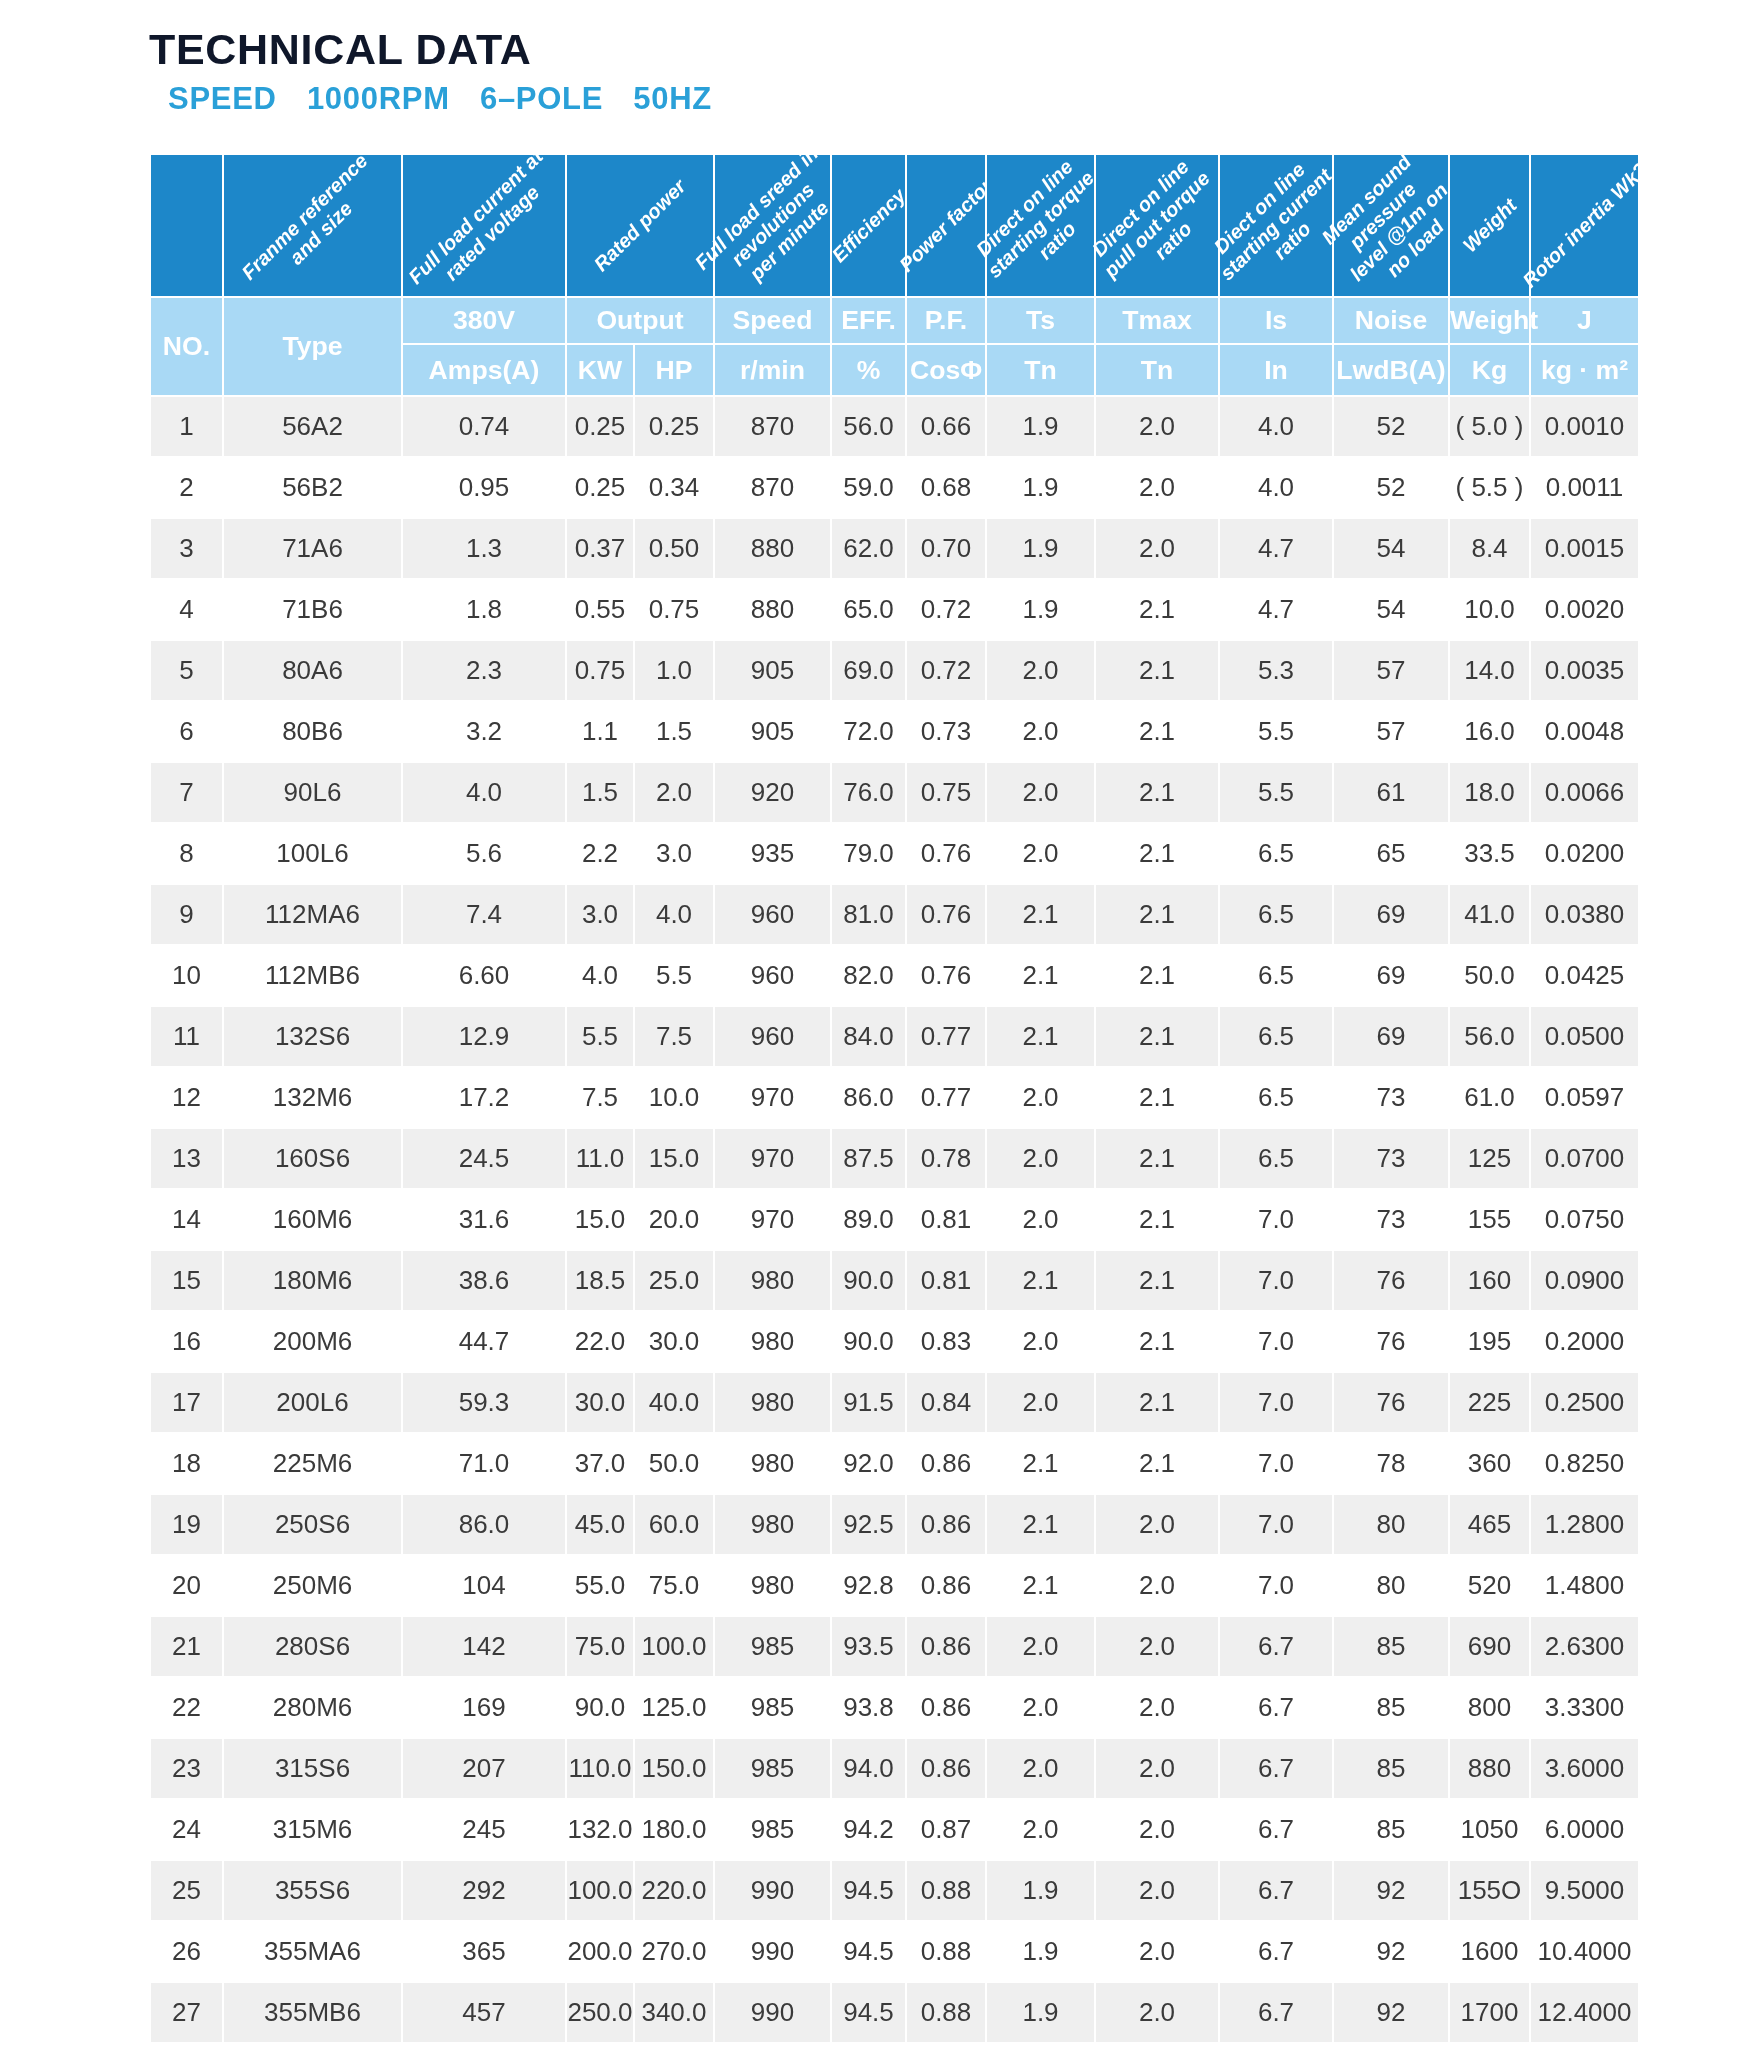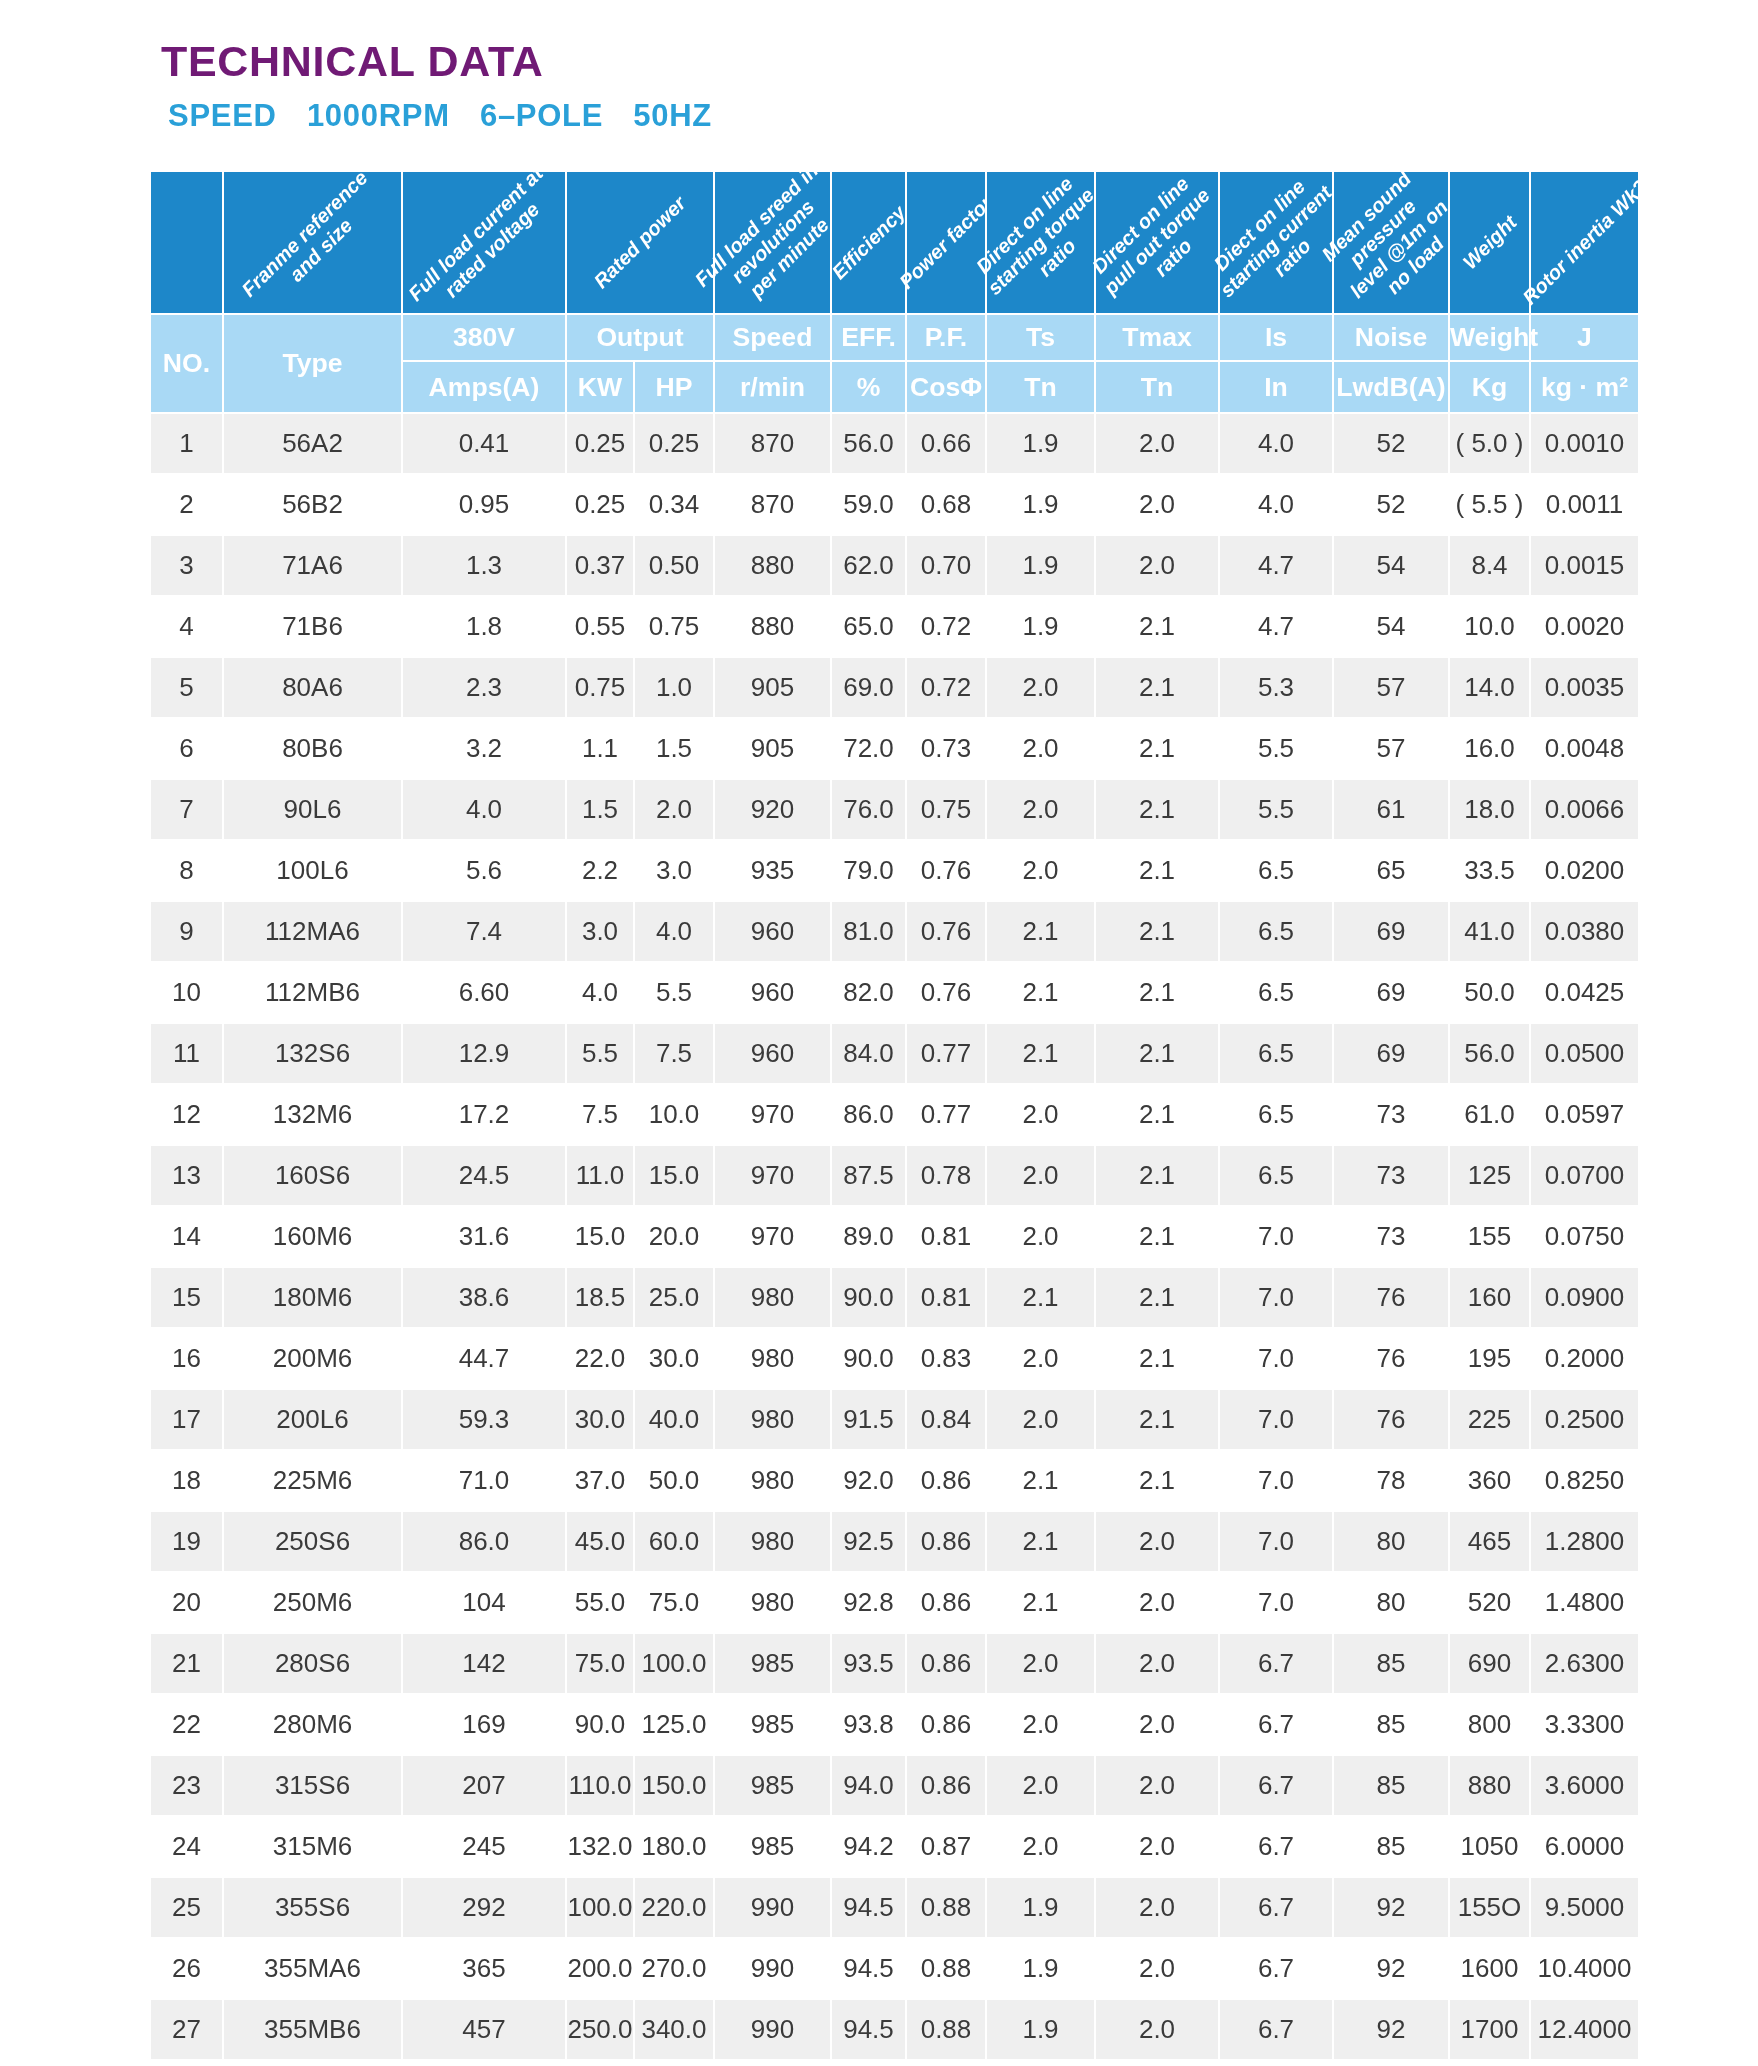--- a/index.html
+++ b/index.html
@@ -1,23 +1,23 @@
 <!DOCTYPE html>
 <html style="font-size:11.2px"><head>
 <meta charset="utf-8">
 <style>
   html,body{margin:0;padding:0;background:#ffffff;}
   body{width:1758px;height:2066px;font-family:"Liberation Sans", sans-serif;-webkit-font-smoothing:antialiased;}
   .page{padding:25px 0 0 149px;}
   .page-title{
-    margin:12px;
+    margin:0;
     font-size:43px;
     font-weight:bold;
     letter-spacing:0.7px;
-    color:#701a75;
+    color:#0f172a;
   }
   .page-subtitle{
     margin:7px 0 0 19px;
     font-size:31px;
     font-weight:bold;
     color:#2aa0d8;
     word-spacing:21px;
     letter-spacing:0.7px;
   }
   table.tech{
@@ -177,21 +177,21 @@
         <th>In</th>
         <th>LwdB(A)</th>
         <th>Kg</th>
         <th>kg · m²</th>
       </tr>
     </thead>
     <tbody>
         <tr class="odd">
           <td>1</td>
           <td>56A2</td>
-          <td>0.41</td>
+          <td>0.74</td>
           <td>0.25</td>
           <td>0.25</td>
           <td>870</td>
           <td>56.0</td>
           <td>0.66</td>
           <td>1.9</td>
           <td>2.0</td>
           <td>4.0</td>
           <td>52</td>
           <td>( 5.0 )</td>

